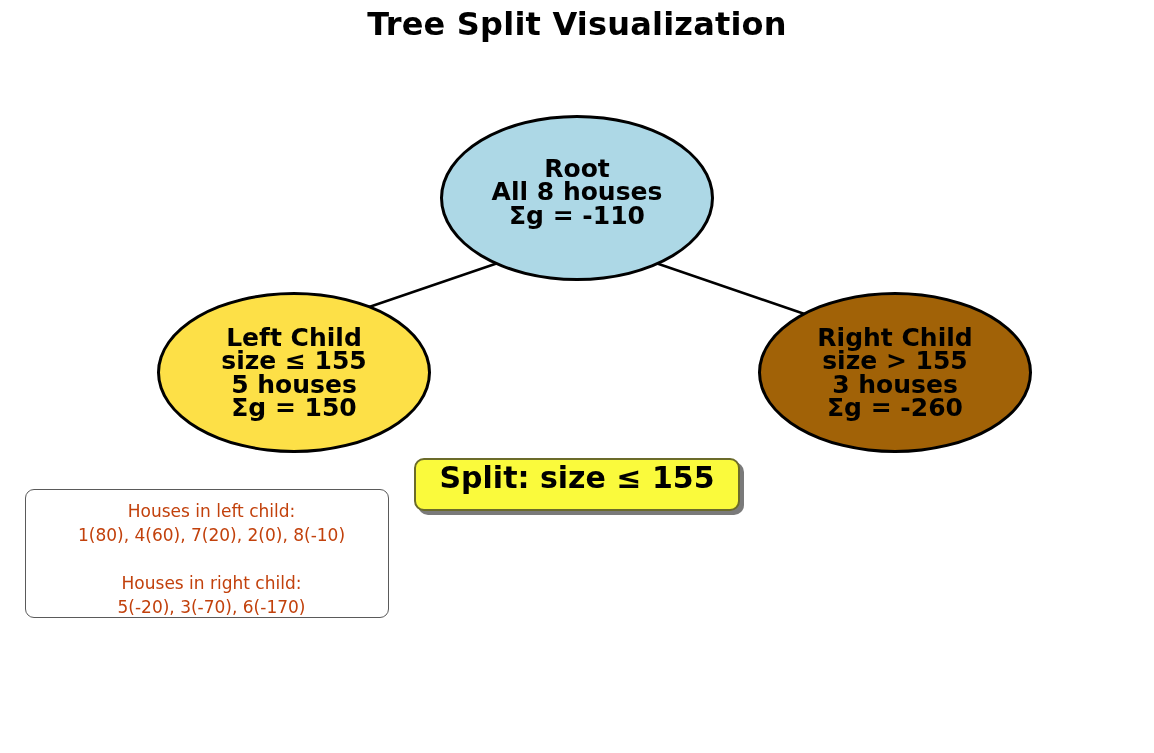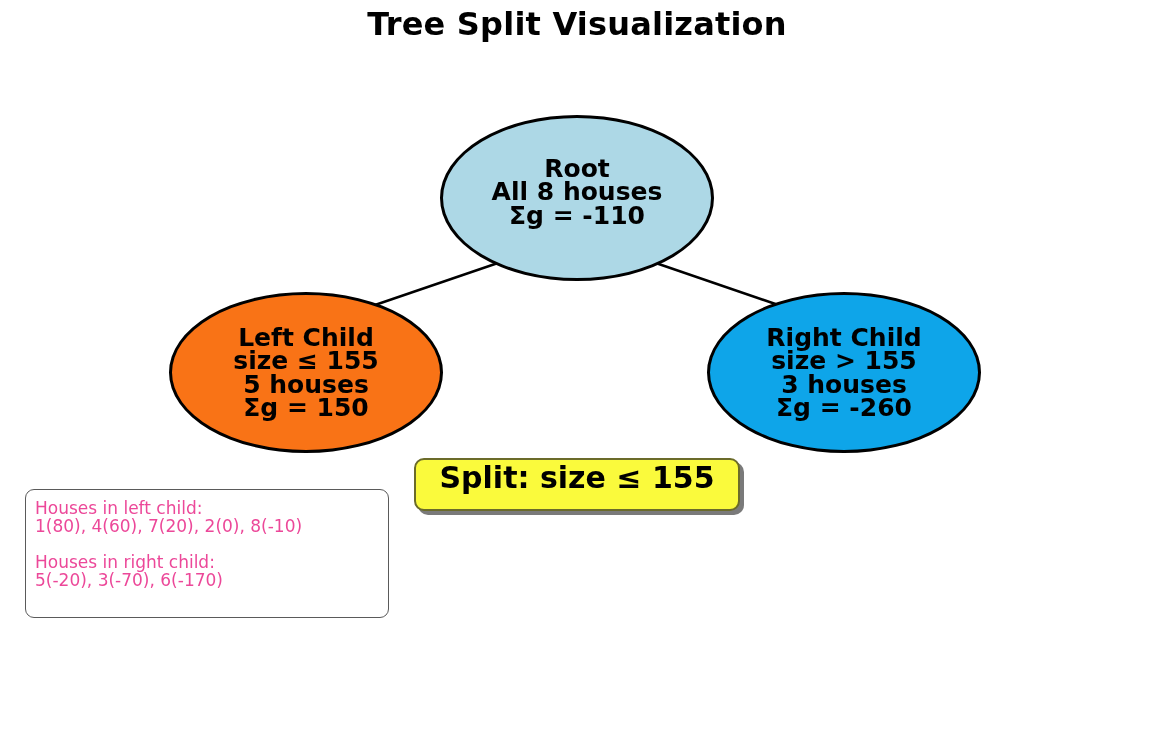--- a/index.html
+++ b/index.html
@@ -53,32 +53,32 @@
     color: #000000;
   }
   #node-root {
     left: 440px;
     top: 115px;
     width: 274px;
     height: 166px;
     background: #ADD8E6;
   }
   #node-left {
-    left: 169px;
+    left: 157px;
     top: 292px;
     width: 274px;
     height: 161px;
-    background: #f97316;
+    background: #fde047;
   }
   #node-right {
-    left: 707px;
+    left: 758px;
     top: 292px;
     width: 274px;
     height: 161px;
-    background: #0ea5e9;
+    background: #a16207;
   }
   
   #node-root .node-text { transform: translateY(-6px); }
 
   
   #split-banner {
     position: absolute;
     left: 414px;
     top: 458px;
     width: 326px;
@@ -108,24 +108,25 @@
     height: 129px;
     background: #ffffff;
     border: 1.6px solid #5a5a5a;
     border-radius: 9px;
     box-sizing: border-box;
     padding: 9px 0 0 9px;
     z-index: 3;
   }
   #legend-box .legend-text {
     font-size: 17px;
-    line-height: 18px;
+    line-height: 24px;
     font-weight: normal;
     white-space: pre;
-    color: #ec4899;
+    color: #c2410c;
+    text-align: center;
   }
 </style>
 </head>
 <body>
 
 <div class="page-title">Tree Split Visualization</div>
 
 <svg id="canvas" viewBox="0 0 1154 753" xmlns="http://www.w3.org/2000/svg">
   <line x1="577" y1="236" x2="293" y2="333" stroke="#000000" stroke-width="2.6"></line>
   <line x1="577" y1="236" x2="860" y2="333" stroke="#000000" stroke-width="2.6"></line>

